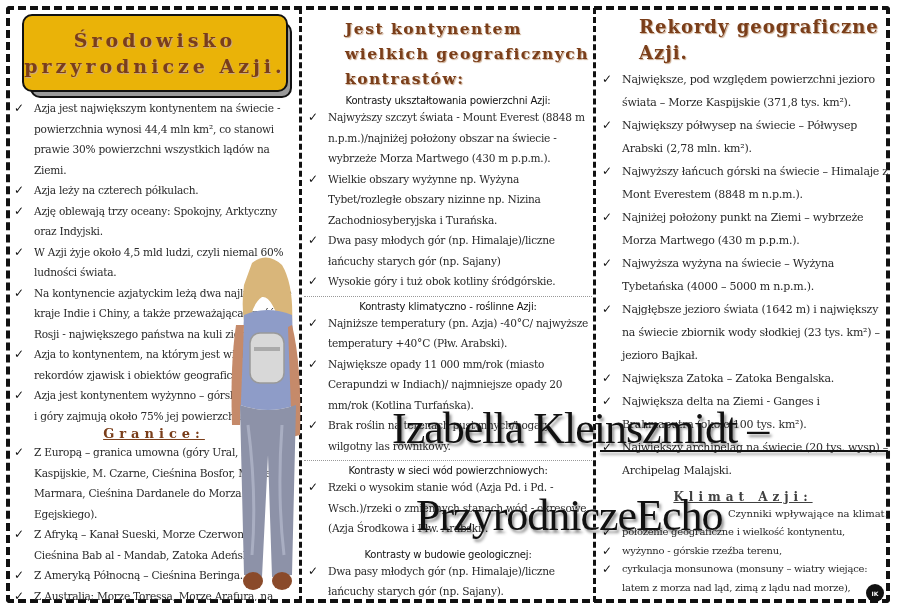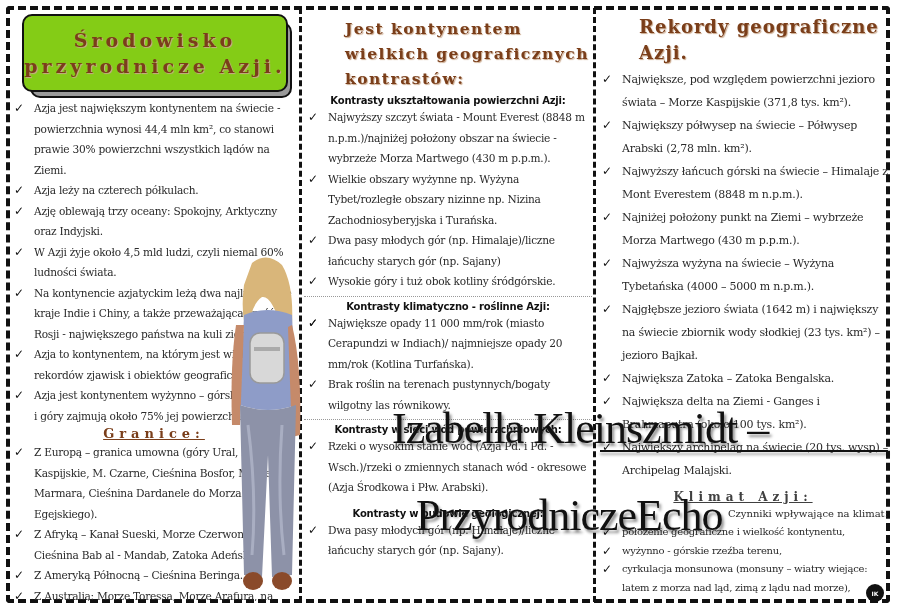--- a/index.html
+++ b/index.html
@@ -37,21 +37,21 @@
     position: relative;
     margin: 4px 10px 6px 12px;
     height: 78px;
   }
   .title-card .shadow {
     position: absolute; left: 8px; top: 8px; right: -4px; bottom: -6px;
     background: #9a9a9a; border: 2px solid #111; border-radius: 10px;
   }
   .title-card .face {
     position: absolute; inset: 0;
-    background: #84cc16; border: 2.5px solid #111; border-radius: 10px;
+    background: #eab308; border: 2.5px solid #111; border-radius: 10px;
     display: flex; flex-direction: column; justify-content: center; align-items: center;
   }
   .big-title {
     font-family: "DejaVu Serif", serif;
     color: #7a3e1a; font-weight: bold;
     letter-spacing: 4px; font-size: 19px; line-height: 26px;
     text-shadow: 1px 1px 1px #c9a88c;
     text-align: center;
   }
 
@@ -60,21 +60,21 @@
     color: #7a3e1a; font-weight: bold; 
     font-size: 17px; line-height: 26px; letter-spacing: 1.5px;
     text-shadow: 1px 1px 1px #c9a88c;
     margin-left: 41px;
   }
   .col3 .col-title { font-size: 18px; margin-top: 4px; margin-bottom: 2px; letter-spacing: 1px; }
   .col2 .col-title { margin-top: 6px; font-size: 15.5px; line-height: 25px; }
 
   .subhead {
     font-family: "DejaVu Sans", sans-serif;
-    font-weight: bold; font-size: 10px; text-align: center;
+    font-weight: normal; font-size: 10px; text-align: center;
     color: #111; margin: 4px 0 1px 0; letter-spacing: -0.2px;
   }
   .spaced-head {
     font-family: "DejaVu Serif", serif; font-weight: bold;
     color: #7a3e1a; text-align: center; letter-spacing: 5px; font-size: 13px;
     margin: 0 0 1px 0;
     text-decoration: underline;
   }
   .spaced-head.dark { color: #404040; font-size: 12px; margin-top: 8px; }
 
@@ -167,21 +167,21 @@
     <ul class="checks">
       <li><span class="chk">✓</span><span>Najwyższy szczyt świata - Mount Everest (8848 m n.p.m.)/najniżej położony obszar na świecie - wybrzeże Morza Martwego (430 m p.p.m.).</span></li>
       <li><span class="chk">✓</span><span>Wielkie obszary wyżynne np. Wyżyna Tybet/rozległe obszary nizinne np. Nizina Zachodniosyberyjska i Turańska.</span></li>
       <li><span class="chk">✓</span><span>Dwa pasy młodych gór (np. Himalaje)/liczne łańcuchy starych gór (np. Sajany)</span></li>
       <li><span class="chk">✓</span><span>Wysokie góry i tuż obok kotliny śródgórskie.</span></li>
     </ul>
 
     <div class="section-sep"></div>
     <div class="subhead">Kontrasty klimatyczno - roślinne Azji:</div>
     <ul class="checks">
-      <li><span class="chk">✓</span></li>
+      <li><span class="chk">✓</span><span>Najniższe temperatury (pn. Azja) -40°C/ najwyższe temperatury +40°C (Płw. Arabski).</span></li>
       <li><span class="chk">✓</span><span>Największe opady 11 000 mm/rok (miasto Cerapundzi w Indiach)/ najmniejsze opady 20 mm/rok (Kotlina Turfańska).</span></li>
       <li><span class="chk">✓</span><span>Brak roślin na terenach pustynnych/bogaty wilgotny las równikowy.</span></li>
     </ul>
 
     <div class="section-sep"></div>
     <div class="subhead">Kontrasty w sieci wód powierzchniowych:</div>
     <ul class="checks">
       <li><span class="chk">✓</span><span>Rzeki o wysokim stanie wód (Azja Pd. i Pd. - Wsch.)/rzeki o zmiennych stanach wód - okresowe (Azja Środkowa i Płw. Arabski).</span></li>
     </ul>
 

